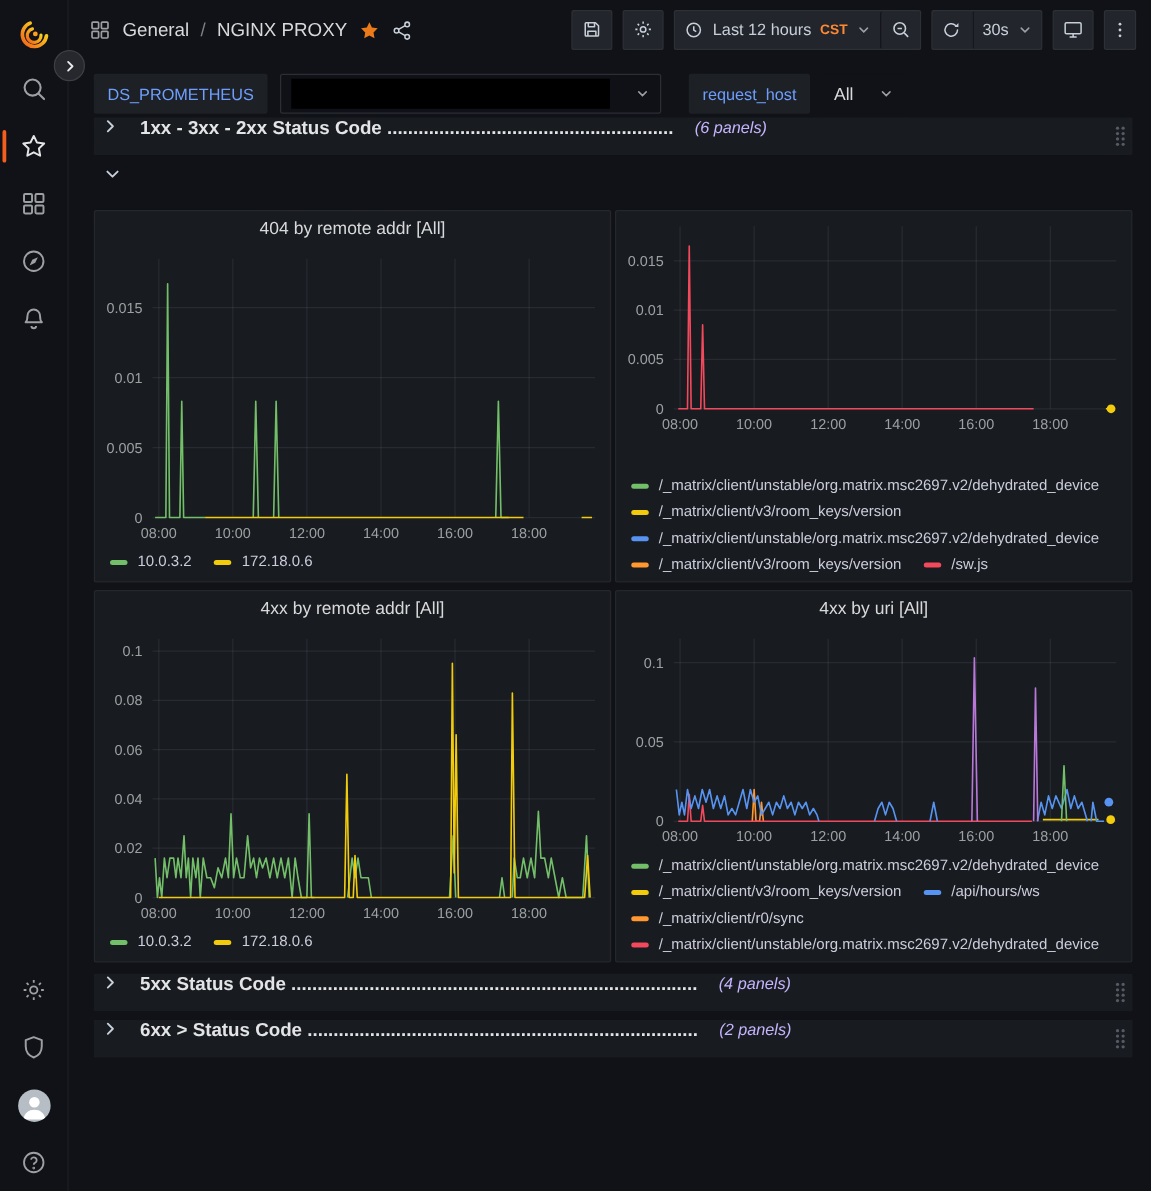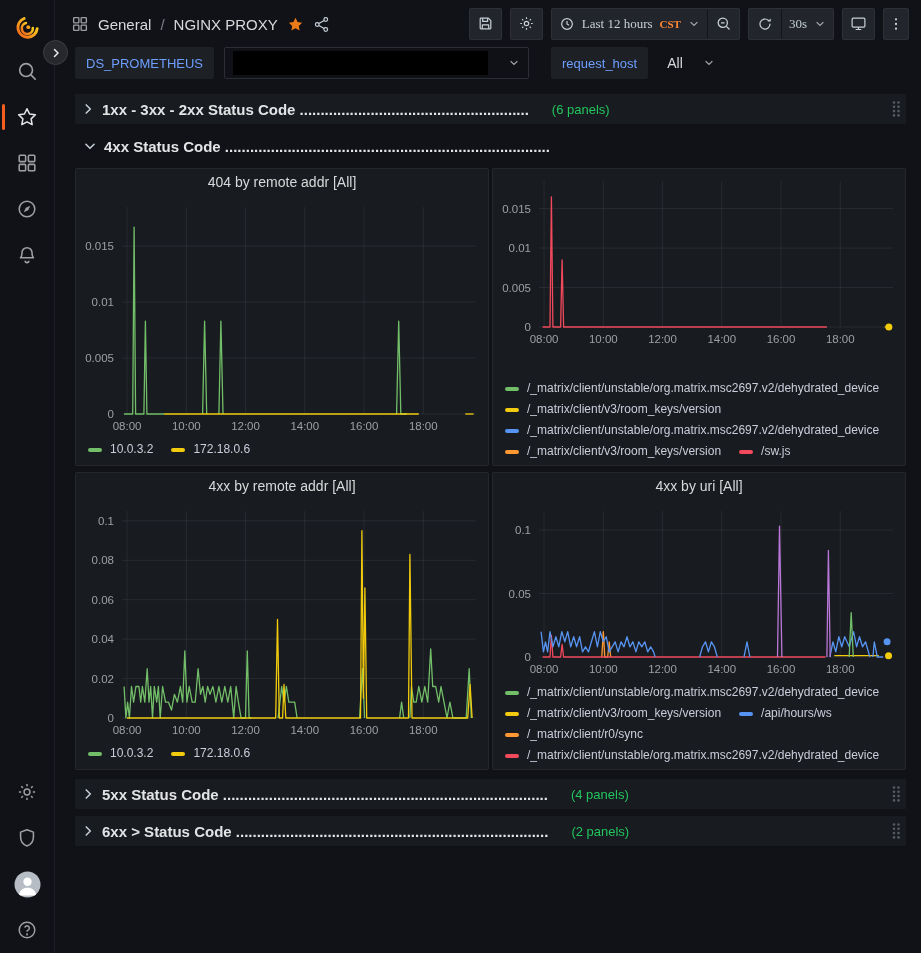--- a/index.html
+++ b/index.html
@@ -25,47 +25,47 @@
                background:#26282d; border:1px solid #3d3f45; color:#e9eaeb; z-index:9;
                display:flex; align-items:center; justify-content:center; padding:0; cursor:pointer; }
 
   
   .main { flex:1; min-width:0; display:flex; flex-direction:column; }
 
   .topbar { height:47px; flex:none; display:flex; align-items:center; gap:8px; padding:0 12px 0 16px; }
   .crumbs { display:flex; align-items:flex-end; gap:9px; flex:1; min-width:0; color:#d8d9da; }
   .crumb { font-size:15px; color:#d8d9da; cursor:pointer; white-space:nowrap; }
   .crumb-sep { color:#7b8089; font-size:15px; }
-  .tb-btn { height:32px; min-width:32px; padding:0 7px; display:flex; align-items:center; justify-content:center;
+  .tb-btn { height:32px; min-width:32px; padding:0 7px; display:flex; align-items:center; justify-content:flex-start;
             gap:7px; background:#22252b; border:1px solid rgba(255,255,255,0.05); border-radius:2px;
-            color:#c7d0d9; font-size:13px; cursor:pointer; font-family:Liberation Serif, serif; }
+            color:#c7d0d9; font-size:13px; cursor:pointer; font-family:Liberation Sans, sans-serif; }
   .tb-group { display:flex; align-items:stretch; background:#22252b; border:1px solid rgba(255,255,255,0.05);
             border-radius:2px; }
   .tb-group .tb-btn { background:transparent; border:none; height:30px; }
   .tb-group .tb-btn + .tb-btn { border-left:1px solid rgba(17,18,23,0.8); }
   .tz { color:#ff8833; font-size:11px; font-weight:700; }
   .icon { display:inline-flex; flex:none; }
 
   
-  .subbar { height:44px; flex:none; display:flex; align-items:flex-start; gap:10px; padding:0 14px 0 20px; }
+  .subbar { height:44px; flex:none; display:flex; align-items:flex-end; gap:10px; padding:0 14px 0 20px; }
   .var-chip { height:32px; display:flex; align-items:center; padding:0 11px; border-radius:2px;
               background:#1d2025; color:#6e9fff; font-size:13px; font-weight:500; cursor:pointer; }
   .var-select { height:32px; display:flex; align-items:center; gap:20px; padding:0 8px; border-radius:2px;
               background:#0f1116; border:1px solid #2b2e35; color:#d8d9da; cursor:pointer; }
   .redacted { width:255px; height:24px; background:#000; }
   .all-select { background:#111217; border:none; padding:0 9px; font-size:14px; }
 
   
   .dash { flex:1; min-height:0; padding:3px 15px 0 20px; overflow:hidden; }
-  .row-head { height:30px; display:flex; align-items:center; gap:7px; position:relative;
+  .row-head { height:30px; display:flex; gap:17px; position:relative;
               padding:0 8px 0 6px; margin-bottom:8px; cursor:pointer; }
   .row-head.collapsed { background:#181b20; border-radius:1px; }
   .row-head.expanded { background:transparent; padding-left:8px; height:28px; }
   .row-title { font-size:15px; font-weight:700; color:#e3e4e6; white-space:nowrap; overflow:hidden; }
-  .row-count { font-size:13px; color:#22c55e; margin-left:16px; white-space:nowrap; }
+  .row-count { font-size:13px; font-style:italic; color:#c4b5fd; white-space:nowrap; }
   .drag { position:absolute; right:5px; top:50%; transform:translateY(-50%); color:#565a63; }
   .chev { color:#c7d0d9; }
 
   .grid { display:grid; grid-template-columns:1fr 1fr; gap:6px 3px; margin-bottom:9px;border-radius:21px; }
   .panel { height:298px; background:#181b1f; border:1px solid rgba(204,204,220,0.07); border-radius:2px;
            display:flex; flex-direction:column; min-width:0; }
   .panel-title { height:26px; flex:none; display:flex; align-items:center; justify-content:center;
            font-size:14px; font-weight:500; color:#d8d9da; cursor:pointer; }
   .chart-box { flex:1; min-height:0; position:relative; }
   .chart-box svg { position:absolute; inset:0; }
@@ -283,21 +283,20 @@
             <circle cx="7.5" cy="11.1" r="1.3"></circle>
             <circle cx="3" cy="15.4" r="1.3"></circle>
             <circle cx="7.5" cy="15.4" r="1.3"></circle>
           </svg>
       </div>
 
       <div class="row-head expanded">
         <svg class="chev" width="14" height="14" viewBox="0 0 24 24" fill="none" stroke="currentColor" stroke-width="2.6" stroke-linecap="round" stroke-linejoin="round">
             <path d="M5 9l7 7 7-7"></path>
           </svg>
-        <span class="row-title">4xx Status Code ..............................................................................</span>
       </div>
 
       <div class="grid">
         <section class="panel">
           <div class="panel-title">404 by remote addr [All]</div>
           <div class="chart-box">
               <svg width="410" height="243">
                 <line x1="51.035983263598325" x2="51.035983263598325" y1="12" y2="219" stroke="rgba(204,204,220,0.09)"></line>
                 <text x="51.035983263598325" y="235" text-anchor="middle" fill="#9da0a3" font-size="11.5">08:00</text>
                 <line x1="110.28284518828451" x2="110.28284518828451" y1="12" y2="219" stroke="rgba(204,204,220,0.09)"></line>

